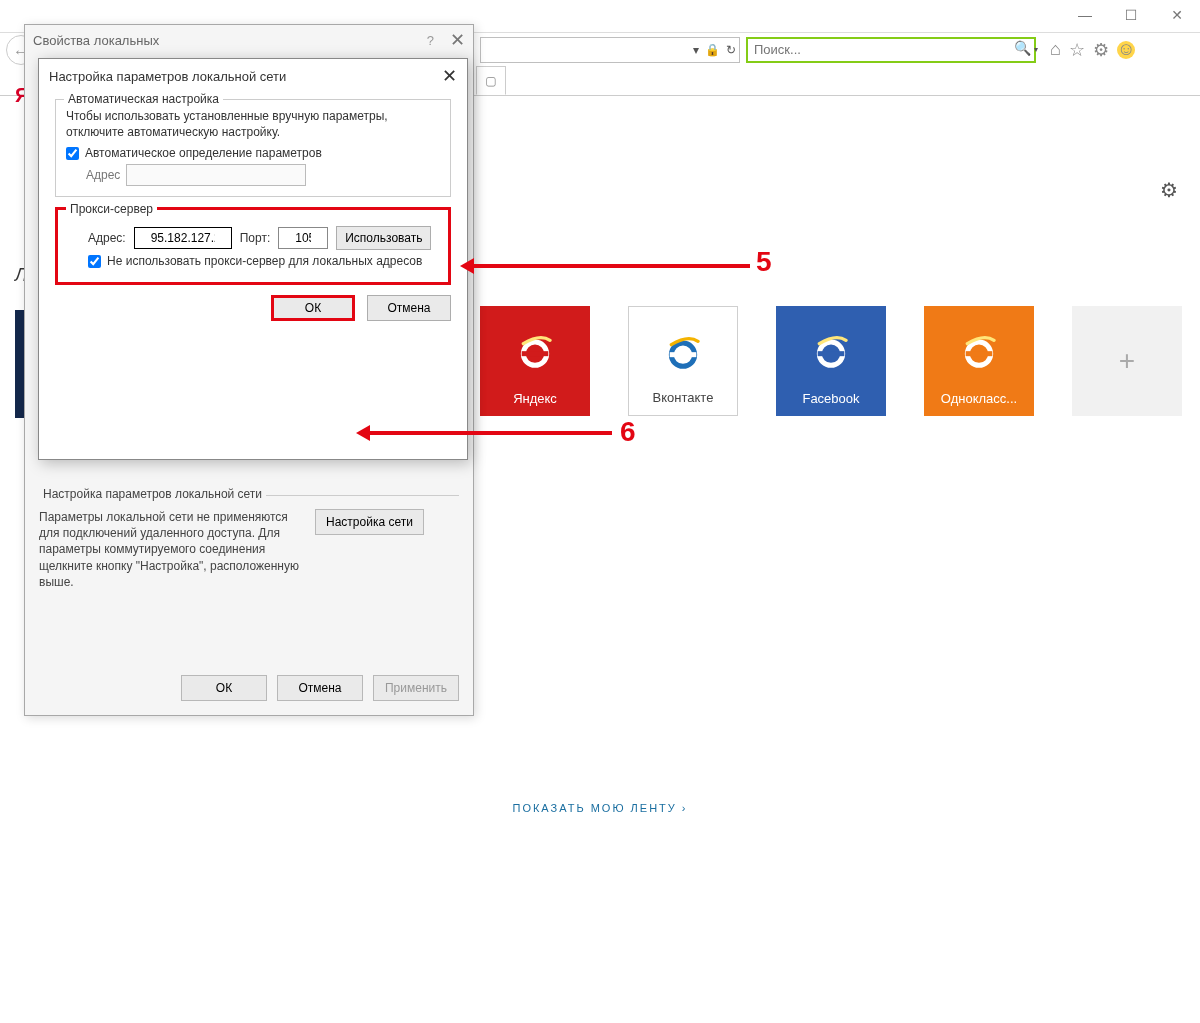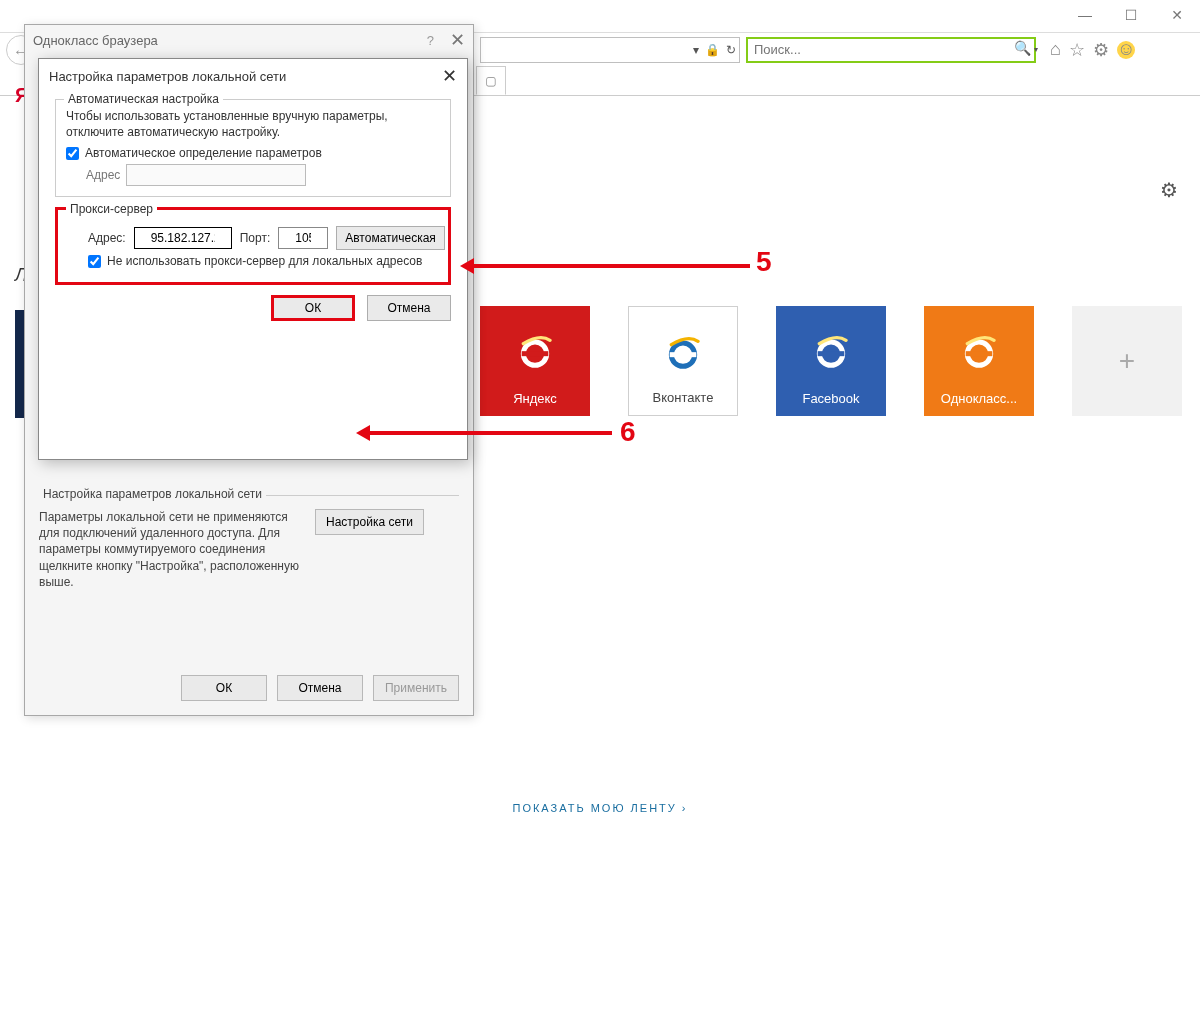--- a/index.html
+++ b/index.html
@@ -345,21 +345,21 @@
       </svg>
     <span>Однокласс...</span>
   </div>
   <div class="tile add">+</div>
 </div>
 
 <div class="feed-link">ПОКАЗАТЬ МОЮ ЛЕНТУ ›</div>
 
 <div class="dialog1">
   <div class="titlebar">
-    <span>Однокласс браузера</span>
+    <span>Свойства локальных</span>
     <span class="spacer"></span>
     <span class="help">?</span>
     <span class="close">✕</span>
   </div>
 
   <div class="group-lan">
     <span class="grp-title">Настройка параметров локальной сети</span>
     <span class="grp-line"></span>
     <div class="grp-body">
       <div class="grp-text">Параметры локальной сети не применяются для подключений удаленного доступа. Для параметры коммутируемого соединения щелкните кнопку "Настройка", расположенную выше.</div>
@@ -394,21 +394,21 @@
     </div>
   </div>
 
   <div class="fieldset red">
     <span class="legend">Прокси-сервер</span>
     <div class="proxy-row">
       <label>Адрес:</label>
       <input type="text" class="input-addr" value="95.182.127.211" style="">
       <label>Порт:</label>
       <input type="text" class="input-port" value="1050" style="">
-      <button class="btn-adv">Автоматическая</button>
+      <button class="btn-adv">Использовать</button>
     </div>
     <label class="chk-row" style="margin-left:20px">
       <input type="checkbox" id="chk-bypass" checked="" style="">
       <span>Не использовать прокси-сервер для локальных адресов</span>
     </label>
   </div>
 
   <div class="inner-btns">
     <button class="inner-btn ok">ОК</button>
     <button class="inner-btn">Отмена</button>

